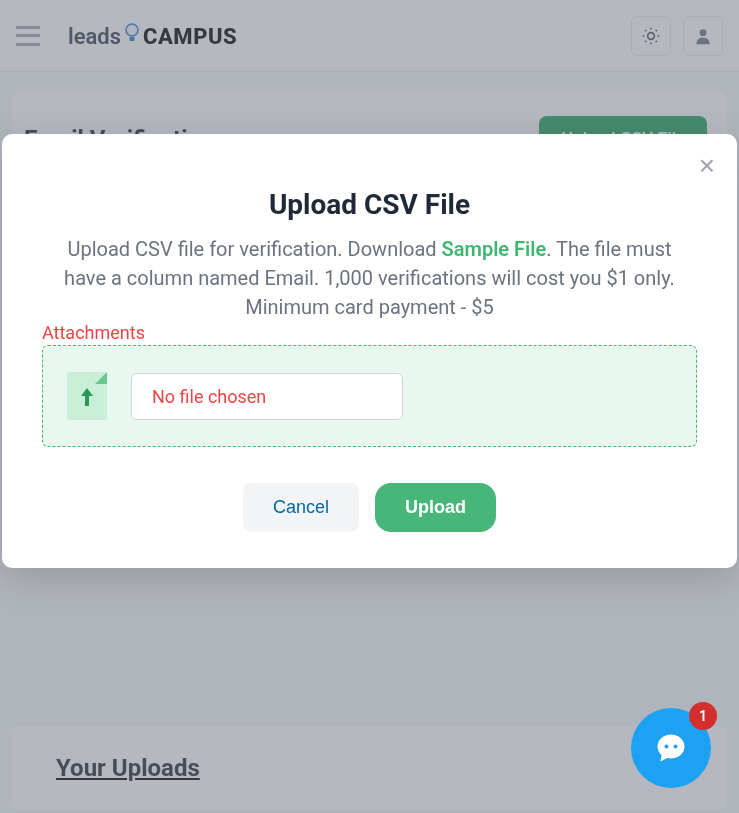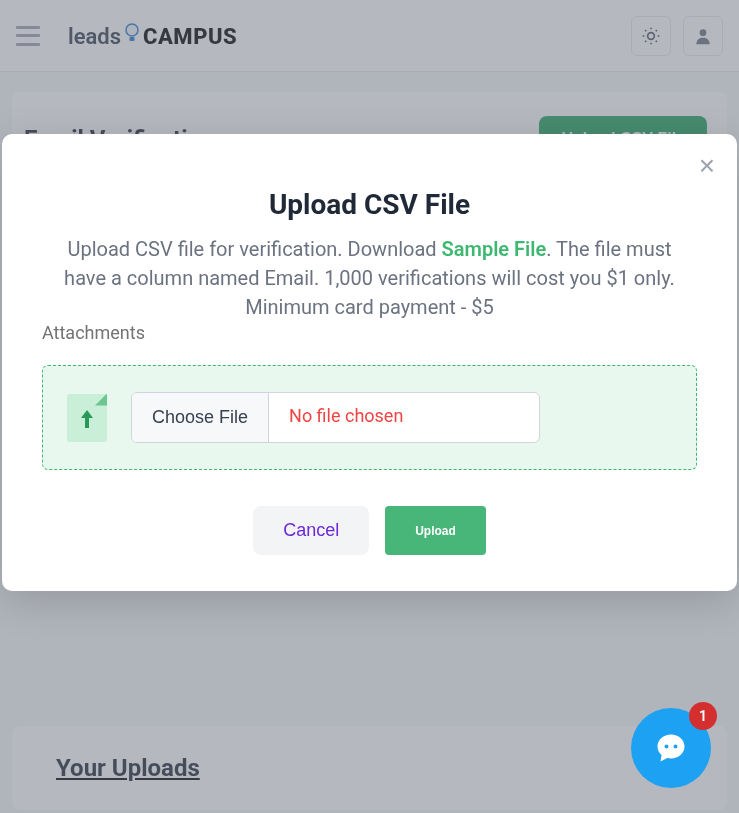--- a/index.html
+++ b/index.html
@@ -158,22 +158,22 @@
       line-height: 1.45;
       padding: 0 10px;
     }
     .sample-link {
       color: #3eb871;
       font-weight: 600;
       cursor: pointer;
     }
     .attachments-label {
       font-size: 18px;
-      color: #737373;
-      margin-bottom: 22px;
+      color: #ef4444;
+      margin-bottom: 2px;
     }
     .dropzone {
       border: 1.5px dashed #3eb871;
       background: #e9f8ef;
       border-radius: 6px;
       padding: 26px 24px;
       display: flex;
       align-items: center;
       gap: 24px;
     }
@@ -229,34 +229,34 @@
     }
     .modal-footer {
       display: flex;
       justify-content: center;
       gap: 16px;
       margin-top: 36px;
     }
     .btn-cancel {
       background: #f3f4f6;
       border: none;
-      color: #6d28d9;
+      color: #0369a1;
       padding: 14px 30px;
       border-radius: 8px;
       font-size: 18px;
       font-weight: 500;
       cursor: pointer;
     }
     .btn-upload {
       background: #47b678;
       border: none;
       color: #ffffff;
       padding: 14px 30px;
-      border-radius: 4px;
-      font-size: 12px;
+      border-radius: 16px;
+      font-size: 18px;
       font-weight: 600;
       cursor: pointer;
     }
     .chat-bubble {
       position: absolute;
       bottom: 25px;
       right: 28px;
       width: 80px;
       height: 80px;
       background: #1da1f2;
@@ -351,21 +351,20 @@
     <div class="attachments-label">Attachments</div>
     <div class="dropzone">
       <div class="file-icon">
         <div class="file-bg"></div>
         <div class="file-corner"></div>
         <svg class="file-arrow" viewBox="0 0 18 22">
           <path d="M9 2 L15 10 L11 10 L11 20 L7 20 L7 10 L3 10 Z" fill="#2a9957"></path>
         </svg>
       </div>
       <div class="file-input-wrap">
-        <button class="choose-file-btn">Choose File</button>
         <div class="no-file-text">No file chosen</div>
       </div>
     </div>
   </div>
   <div class="modal-footer">
     <button class="btn-cancel">Cancel</button>
     <button class="btn-upload">Upload</button>
   </div>
 </div>
 

